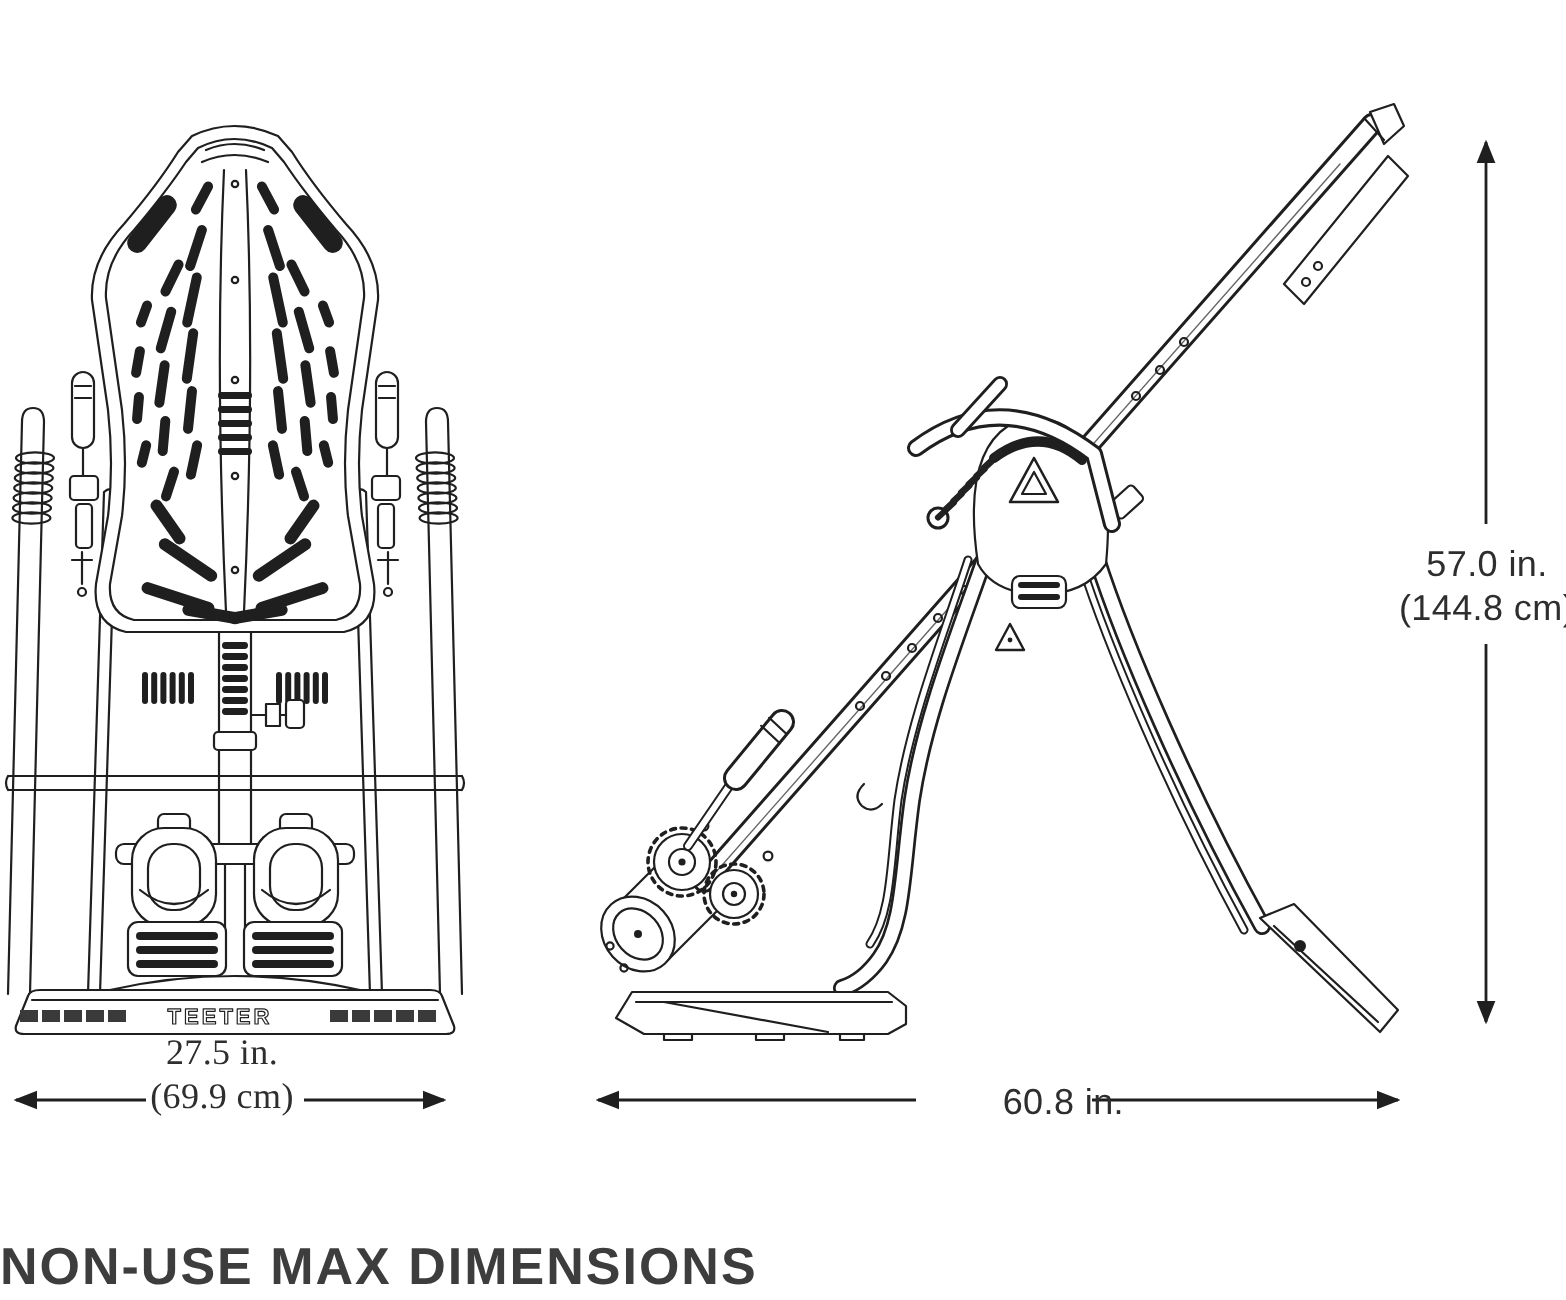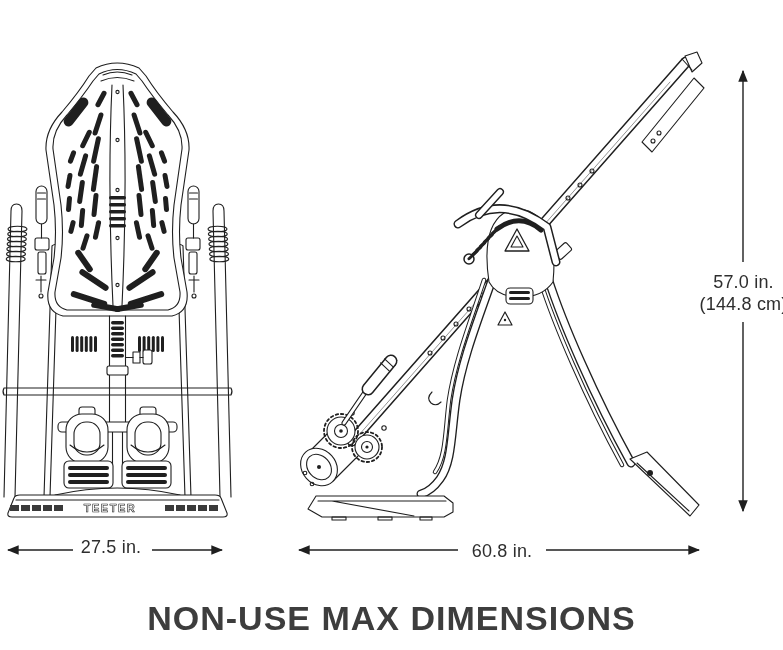--- a/index.html
+++ b/index.html
@@ -1,25 +1,25 @@
 <!DOCTYPE html>
 <html><head>
 <meta charset="utf-8">
 <style>
   html,body{margin:0;padding:0;background:#ffffff;}
   .canvas{position:relative;width:783px;height:650px;background:#ffffff;overflow:hidden;
           font-family:"Liberation Sans",sans-serif;}
   .art{position:absolute;left:0;top:0;}
   .dim{position:absolute;text-align:center;font-size:18px;line-height:22px;font-weight:500;
        color:#2e2e2e;letter-spacing:0.2px;}
-  .dim-front{left:51px;top:536px;width:120px;}
-  .dim-side{left:442px;top:540px;width:120px;}
+  .dim-front{left:51px;top:515px;width:120px;font-family:Liberation Serif, serif;}
+  .dim-side{left:442px;top:540px;width:120px;text-align:right;}
   .dim-height{left:683px;top:271px;width:121px;}
-  .title{position:absolute;left:0;top:599px;width:783px;text-align:center;
-         font-size:34px;font-weight:700;letter-spacing:1px;color:#3d3d3d;}
+  .title{position:absolute;left:0;top:618px;width:783px;text-align:left;
+         font-size:26px;font-weight:700;letter-spacing:1px;color:#3d3d3d;}
 </style>
 </head>
 <body>
 
 <div class="canvas">
 
 <svg class="art" width="783" height="650" viewBox="0 0 783 650">
   <defs>
     <marker id="arw" viewBox="0 0 10 10" refX="9" refY="5" markerWidth="8.5" markerHeight="8.5" orient="auto-start-reverse">
       <path d="M0,1 L10,5 L0,9 z" fill="#1f1f1f"></path>
@@ -295,20 +295,21 @@
     </g>
     <g>
       <line x1="743" y1="262" x2="743" y2="71" marker-end="url(#arw)"></line>
       <line x1="743" y1="322" x2="743" y2="511" marker-end="url(#arw)"></line>
     </g>
   </g>
 </svg>
 
   <div class="dim dim-front">
     <div>27.5 in.</div>
+    <div>(69.9 cm)</div>
   </div>
 
   <div class="dim dim-side">
     <div>60.8 in.</div>
   </div>
 
   <div class="dim dim-height">
     <div>57.0 in.</div>
     <div>(144.8 cm)</div>
   </div>

